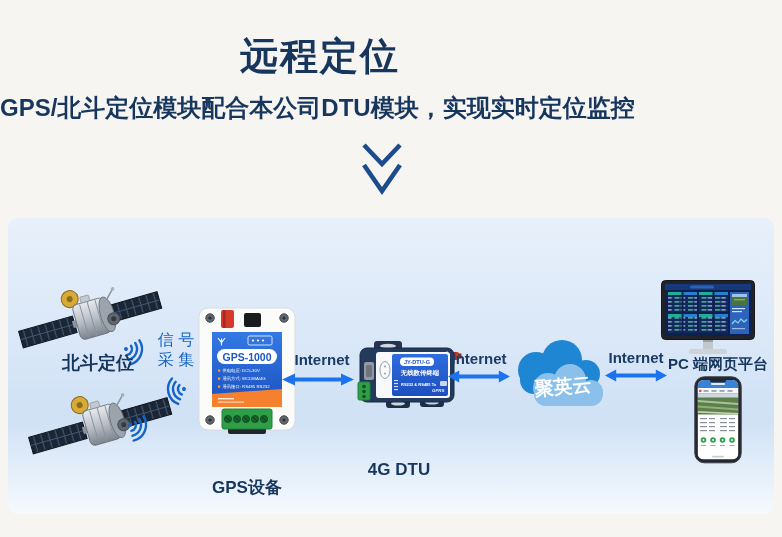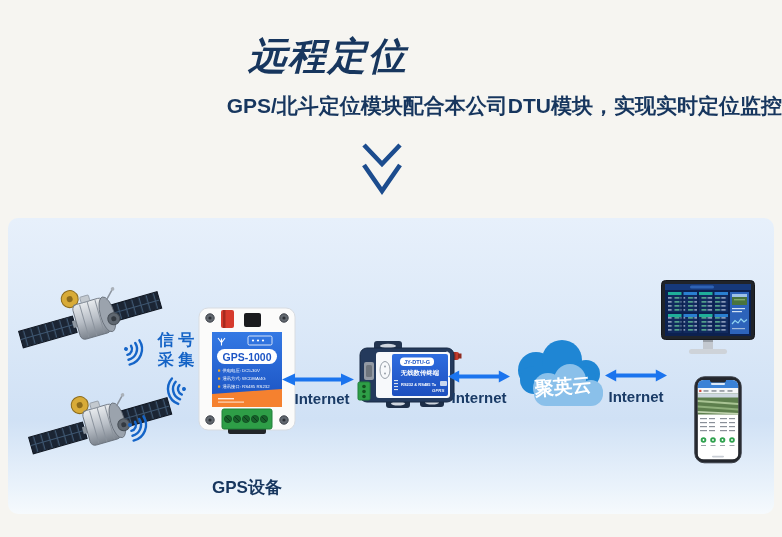--- a/index.html
+++ b/index.html
@@ -1,32 +1,32 @@
 <!DOCTYPE html>
 <html><head>
 <meta charset="utf-8">
 <style>
   * { margin:0; padding:0; box-sizing:border-box; }
   body { font-family:"Liberation Sans", sans-serif; background:#f6f5f1; }
   .page { position:relative; width:782px; height:537px; background:#f6f5f1; overflow:hidden; }
 
-  .hdr-title { position:absolute; top:31px; left:8px; width:640px; text-align:center;
-    font-size:38px; font-weight:bold; color:#17365e; letter-spacing:2px;font-style:italic; }
-  .hdr-sub { position:absolute; top:92px; left:0; width:782px; text-align:right;
-    font-size:21px; font-weight:bold; color:#17365e; }
+  .hdr-title { position:absolute; top:31px; left:0; width:640px; text-align:center;
+    font-size:38px; font-weight:bold; color:#17365e; letter-spacing:2px; }
+  .hdr-sub { position:absolute; top:92px; left:0; width:782px; text-align:left;
+    font-size:24px; font-weight:bold; color:#17365e; }
   .chevron { position:absolute; left:359px; top:142px; }
 
   .panel { position:absolute; left:8px; top:218px; width:766px; height:296px; border-radius:10px;
     background:linear-gradient(180deg,#e7f0fb 0%, #dce9f8 35%, #d0e1f5 68%, #e9f2fb 90%, #f6fafd 100%); }
 
   .abs { position:absolute; }
   .node-label { position:absolute; text-align:center; font-size:17px; font-weight:bold; color:#17365e; white-space:nowrap; }
-  .inet-label { position:absolute; text-align:center; font-size:15px; font-weight:600; color:#1a3b66;margin-top:39px; }
+  .inet-label { position:absolute; text-align:center; font-size:15px; font-weight:600; color:#1a3b66; }
   .signal-txt { position:absolute; left:142px; top:112px; width:52px; text-align:center;
-    font-size:16px; font-weight:bold; color:#1463c6; line-height:20px; white-space:nowrap; }
+    font-size:16px; font-weight:normal; color:#1463c6; line-height:20px; white-space:nowrap; }
   svg text { font-family:"Liberation Sans", sans-serif; }
 </style>
 </head>
 <body>
 
 <div class="page">
 
   <div class="hdr-title">远程定位</div>
   <div class="hdr-sub">GPS/北斗定位模块配合本公司DTU模块，实现实时定位监控</div>
   <div class="chevron">
@@ -78,20 +78,21 @@
     <div class="abs" style="left:110px; top:112px;">
       <svg width="38" height="38" viewBox="0 0 38 38" fill="none">
         <g transform="rotate(22 8 19)" stroke="#1565c8" stroke-width="2.4" stroke-linecap="round">
           <circle cx="8" cy="19" r="2" fill="#1565c8" stroke="none"></circle>
           <path d="M11.44,14.09 A6,6 0 0 1 11.44,23.91"></path>
           <path d="M14.31,10 A11,11 0 0 1 14.31,28"></path>
           <path d="M17.18,5.9 A16,16 0 0 1 17.18,32.1"></path>
         </g>
       </svg>
     </div>
+    <div class="node-label" style="left:30px; top:133px; width:120px; font-size:18px;">北斗定位</div>
 
     <div class="abs" style="left:18px; top:162px;">
       <svg width="150" height="90" viewBox="0 0 150 90">
         <g transform="rotate(-16 75 45)">
           <rect x="2" y="37" width="56" height="17" fill="url(#solar)" stroke="#0e1520"></rect>
           <line x1="2" y1="45.5" x2="58" y2="45.5" stroke="#3e5670"></line>
           <rect x="92" y="37" width="54" height="17" fill="url(#solar)" stroke="#0e1520"></rect>
           <line x1="92" y1="45.5" x2="146" y2="45.5" stroke="#3e5670"></line>
           <rect x="56" y="42" width="8" height="7" fill="#8d96a0"></rect>
           <rect x="86" y="42" width="8" height="7" fill="#8d96a0"></rect>
@@ -255,20 +256,21 @@
         </g>
         <text x="45" y="45.5" font-size="4" font-weight="bold" fill="#ffffff">RS232 &amp; RS485 To</text>
         <text x="76" y="51.5" font-size="4.4" font-weight="bold" font-style="italic" fill="#e8edf5">GPRS</text>
         <rect x="84" y="41" width="7" height="5" rx="1" fill="#e8edf5" opacity="0.85"></rect>
         <rect x="2" y="42" width="12" height="18" rx="1.5" fill="#2e9e47" stroke="#20803a"></rect>
         <circle cx="8" cy="46.5" r="1.8" fill="#14501f"></circle>
           <circle cx="8" cy="51.5" r="1.8" fill="#14501f"></circle>
           <circle cx="8" cy="56.5" r="1.8" fill="#14501f"></circle>
       </svg>
     </div>
+    <div class="node-label" style="left:331px; top:242px; width:120px;">4G DTU</div>
 
     <div class="inet-label" style="left:427px; top:132px; width:88px;">Internet</div>
     <div class="abs" style="left:440px; top:151px;">
       <svg width="62" height="15" viewBox="0 0 72 15" preserveAspectRatio="none">
         <path d="M0,7.5 L13,1.5 L13,5.5 L59,5.5 L59,1.5 L72,7.5 L59,13.5 L59,9.5 L13,9.5 L13,13.5 Z" fill="#1b74ee"></path>
       </svg>
     </div>
 
     <div class="abs" style="left:498px; top:118px;">
       <svg width="102" height="84" viewBox="0 0 102 84">
@@ -332,20 +334,21 @@
         <rect x="74" y="19" width="11" height="1.4" fill="#7ea86a"></rect>
         <rect x="72" y="28" width="13" height="1.2" fill="#cfe0f2"></rect>
         <rect x="72" y="31" width="10" height="1.2" fill="#cfe0f2"></rect>
         <polyline points="72,44 75,40.5 78,43 81,39 84,42 87,39.5" stroke="#8fd4f2" stroke-width="1.2" fill="none"></polyline>
         <rect x="72" y="48" width="13" height="1.2" fill="#9fb8da"></rect>
         <rect x="43" y="60" width="10" height="9" fill="#c3c8cf"></rect>
         <rect x="43" y="60" width="10" height="2" fill="#9aa0a8"></rect>
         <rect x="29" y="69" width="38" height="5" rx="2.5" fill="#ced3d9"></rect>
       </svg>
     </div>
+    <div class="node-label" style="left:650px; top:137px; width:120px; font-size:15px;">PC 端网页平台</div>
 
     <div class="abs" style="left:686px; top:158px;">
       <svg width="48" height="88" viewBox="0 0 48 88">
         <rect x="0.8" y="0.8" width="46.4" height="86" rx="9.5" fill="#24272d" stroke="#3a3e46"></rect>
         <clipPath id="phClip">
             <rect x="3.6" y="4" width="40.8" height="79.5" rx="6"></rect>
           </clipPath>
         <g clip-path="url(#phClip)">
           <rect x="3.6" y="4" width="40.8" height="79.5" fill="#ffffff"></rect>
           <rect x="3.6" y="4" width="40.8" height="8" fill="#3b82d6"></rect>

